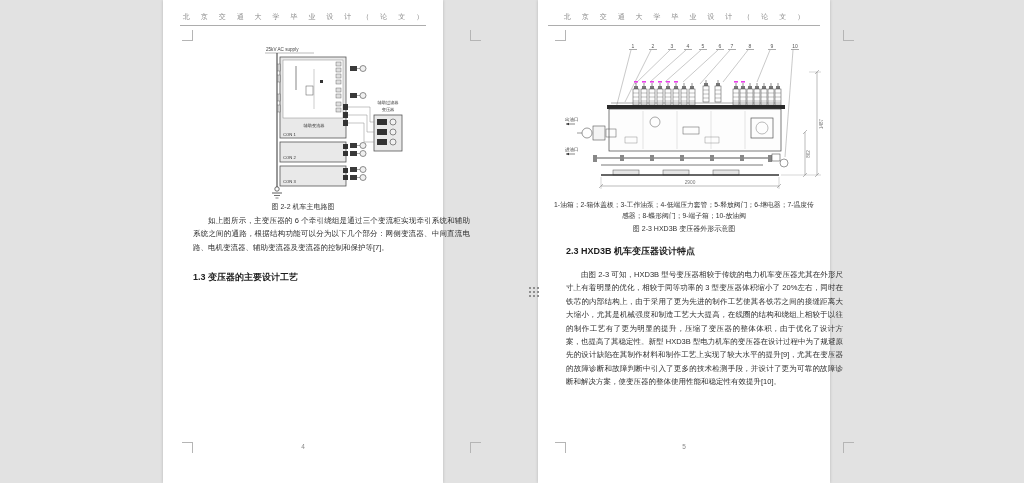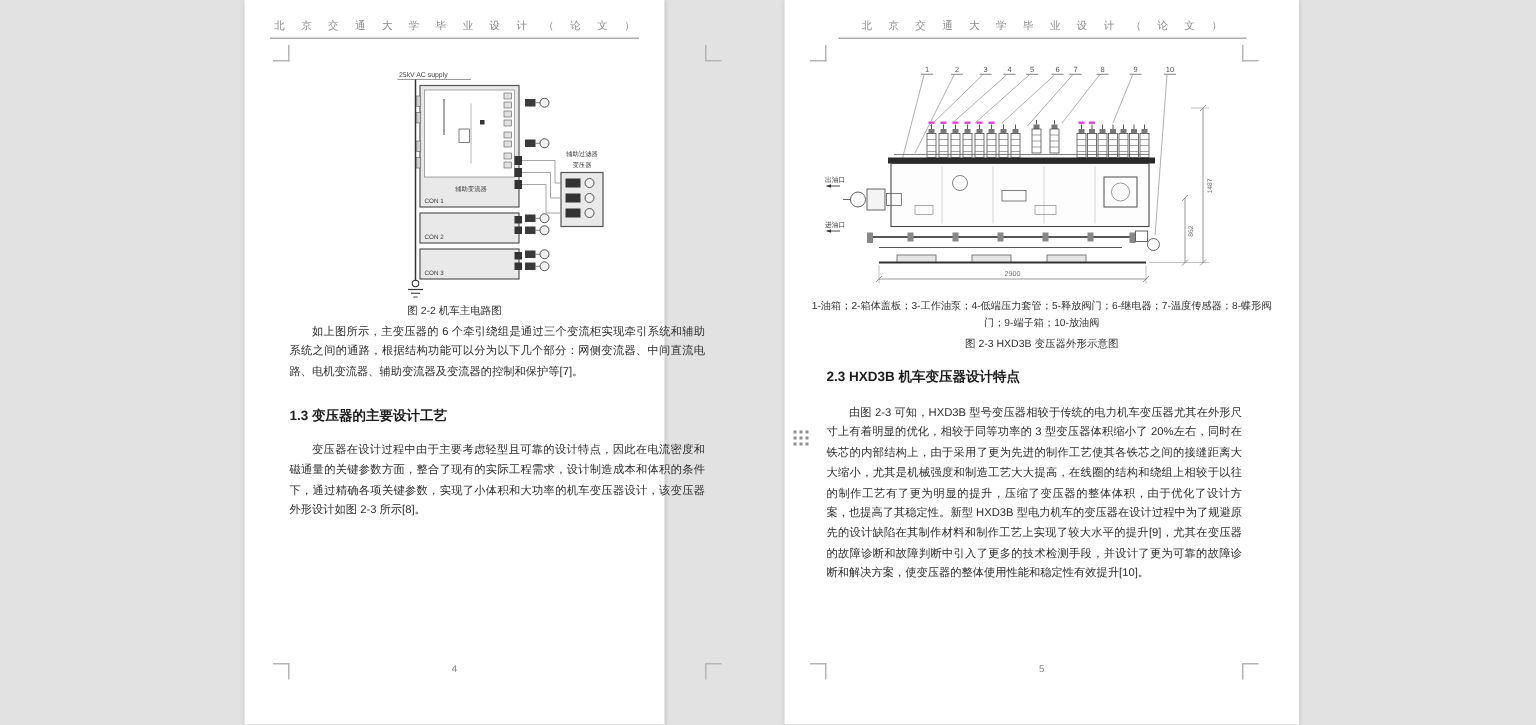--- a/index.html
+++ b/index.html
@@ -6,21 +6,21 @@
   body{
     width:1024px;height:483px;overflow:hidden;position:relative;
     background:#e2e2e2;
     font-family:"Liberation Sans","DejaVu Sans",sans-serif;
   }
   .page{
     position:absolute;top:0;height:483px;background:#ffffff;
     box-shadow:0 0 3px rgba(0,0,0,.18);
   }
   .page-left{left:163px;width:280px;}
-  .page-right{left:523px;width:343px;}
+  .page-right{left:538px;width:292px;}
 
   .page-header{
     position:absolute;top:12px;left:0;right:0;
     text-align:center;color:#8a8a8a;font-size:7px;
   }
   .page-header .rule{
     display:block;margin:0 auto;border-bottom:1px solid #adadad;padding-bottom:3px;
     word-spacing:9px;white-space:nowrap;overflow:hidden;
   }
   .page-left .rule{width:246px;}
@@ -155,21 +155,20 @@
     <rect x="115" y="95" width="10" height="6" fill="#333"></rect>
       <circle cx="131" cy="98" r="3" fill="#f0f0f0" stroke="#444" stroke-width="0.6"></circle>
     <polyline points="86,63 108,63 108,78 112,78" fill="none" stroke="#888" stroke-width="0.5"></polyline>
     <polyline points="86,71 105,71 105,88 112,88" fill="none" stroke="#888" stroke-width="0.5"></polyline>
     <polyline points="86,79 102,79 102,98 112,98" fill="none" stroke="#888" stroke-width="0.5"></polyline>
   </svg>
 
   <div class="caption cap-fig22">图 2-2 机车主电路图</div>
   <div class="body-text para1-left">如上图所示，主变压器的 6 个牵引绕组是通过三个变流柜实现牵引系统和辅助系统之间的通路，根据结构功能可以分为以下几个部分：网侧变流器、中间直流电路、电机变流器、辅助变流器及变流器的控制和保护等[7]。</div>
   <div class="section-heading">1.3 变压器的主要设计工艺</div>
-  <div class="body-text para2-left">变压器在设计过程中由于主要考虑轻型且可靠的设计特点，因此在电流密度和磁通量的关键参数方面，整合了现有的实际工程需求，设计制造成本和体积的条件下，通过精确各项关键参数，实现了小体积和大功率的机车变压器设计，该变压器外形设计如图 2-3 所示[8]。</div>
   <div class="page-footer">4</div>
 </div>
 
 <div class="page page-right">
   <div class="page-header">
     <span class="rule">北 京 交 通 大 学 毕 业 设 计 （ 论 文 ）</span>
   </div>
   <div class="crop tl"></div>
   <div class="crop tr"></div>
   <div class="crop bl"></div>

